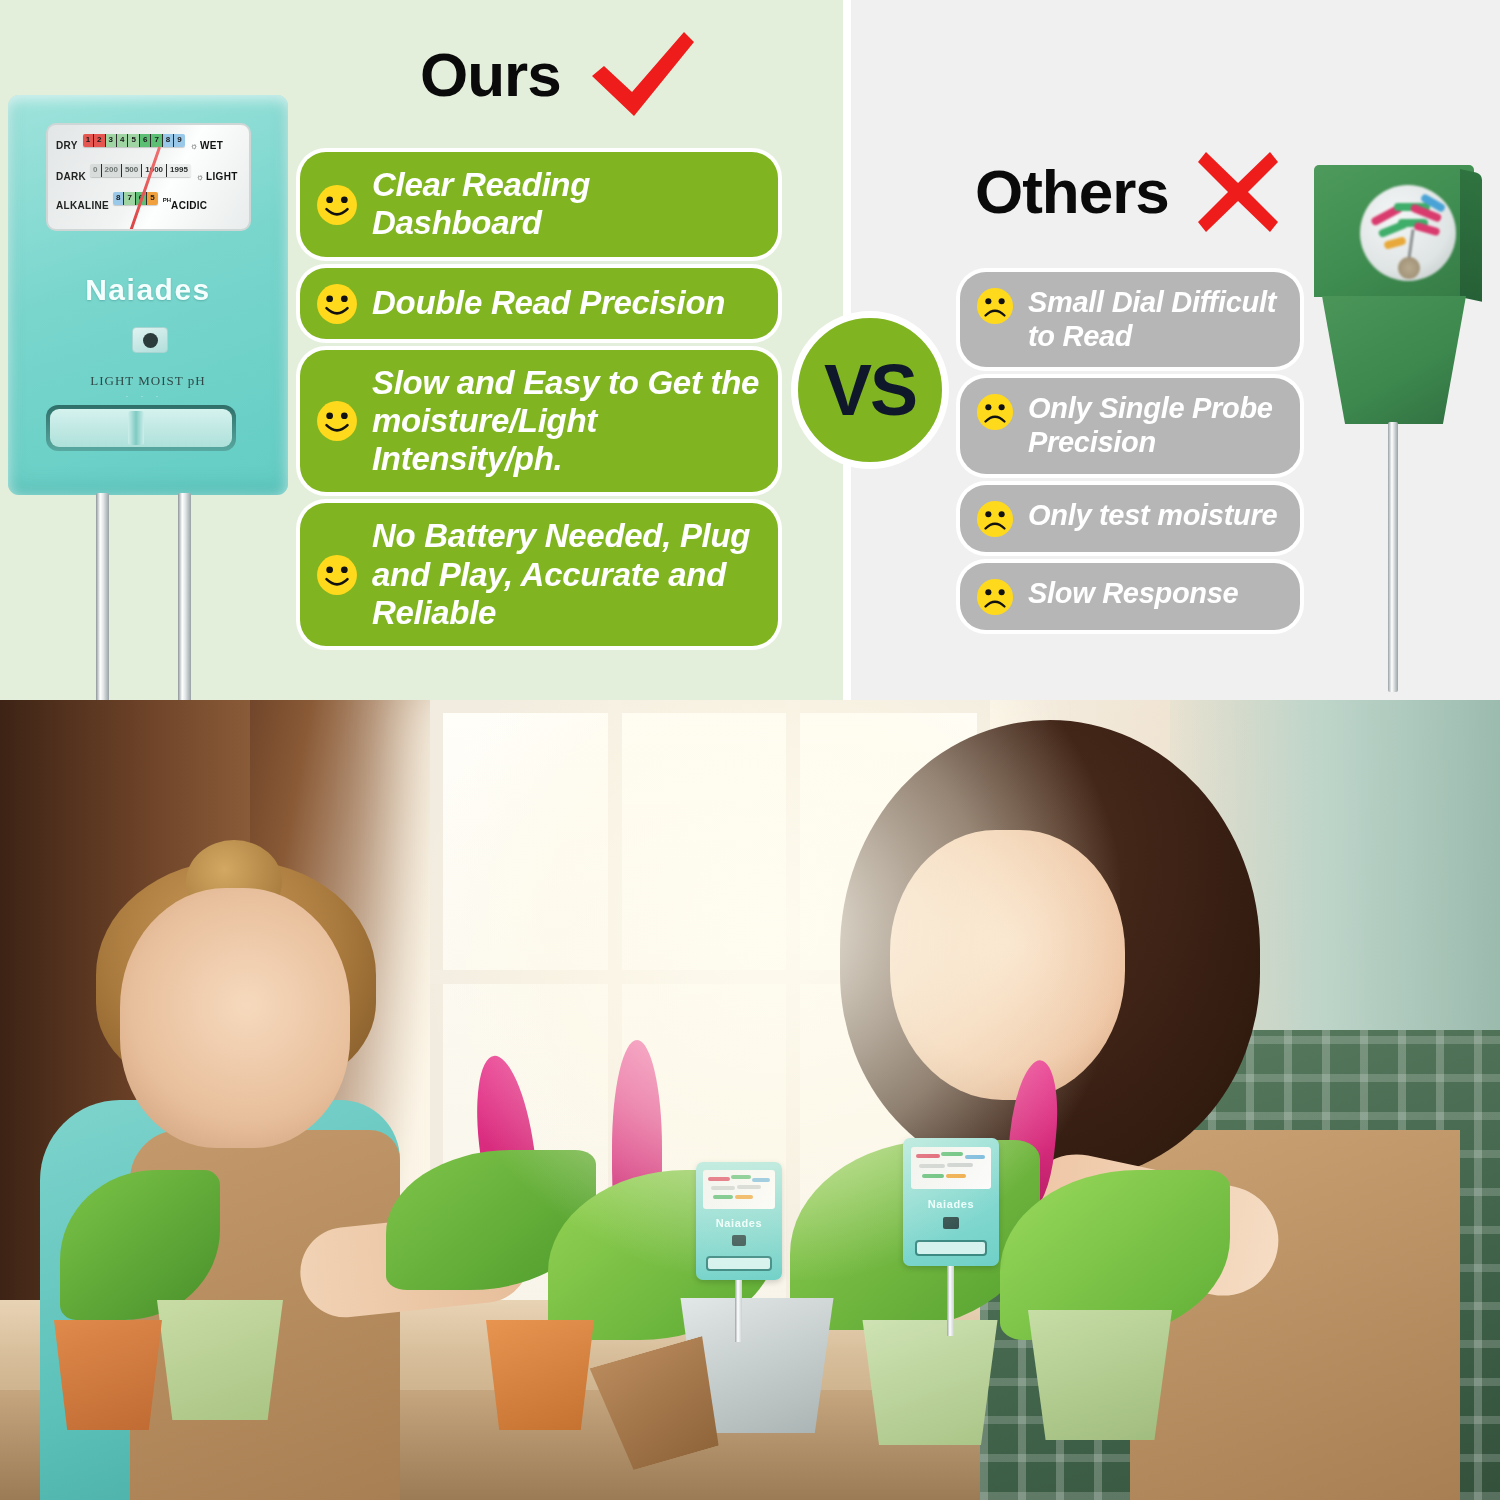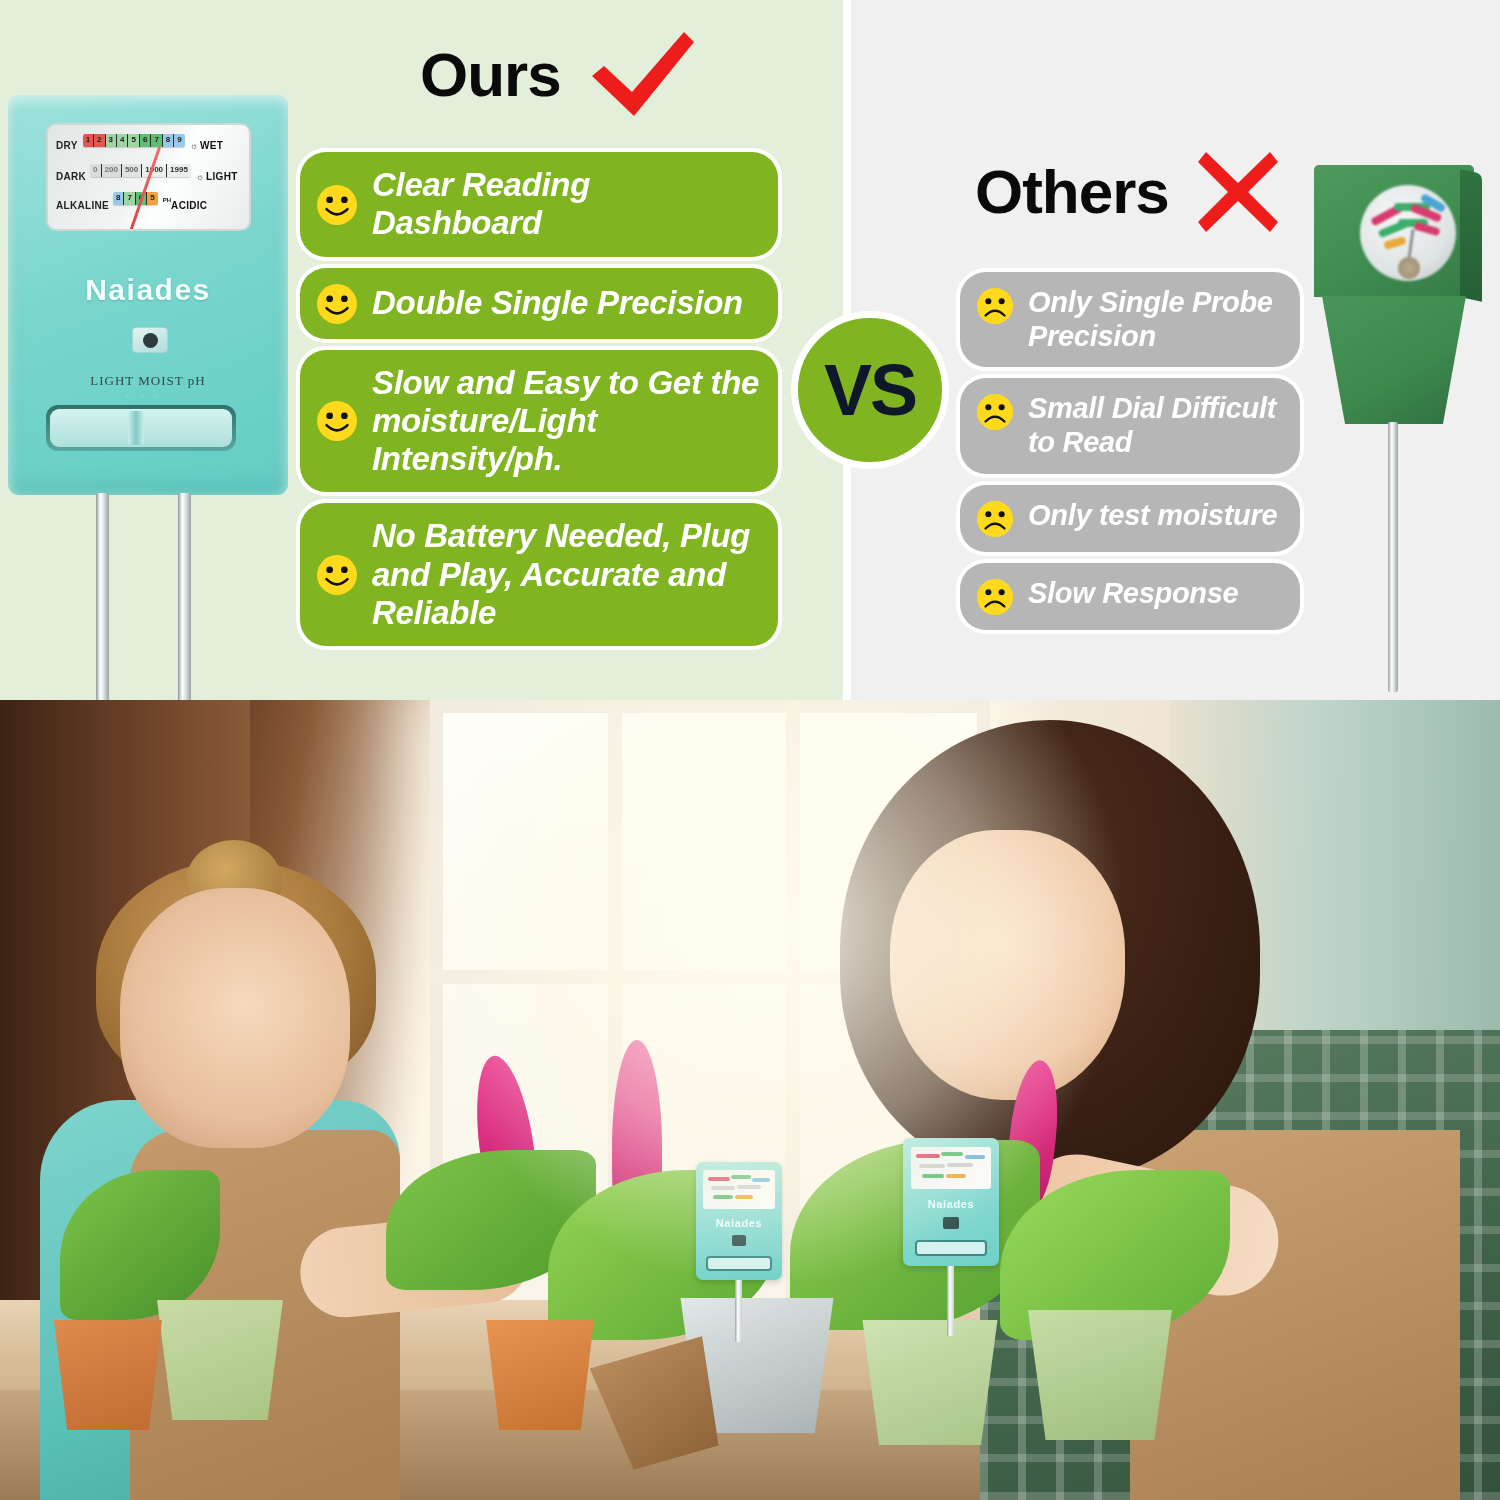--- a/index.html
+++ b/index.html
@@ -505,21 +505,21 @@
         <span class="pill-text">Clear Reading Dashboard</span>
       </div>
 
       <div class="pill pill-good">
         <svg class="face" viewBox="0 0 40 40">
           <circle cx="20" cy="20" r="19" fill="#ffd91c"></circle>
           <circle cx="13" cy="15" r="3.2" fill="#111"></circle>
           <circle cx="27" cy="15" r="3.2" fill="#111"></circle>
           <path d="M10 24 Q20 34 30 24" stroke="#111" stroke-width="2.4" fill="none" stroke-linecap="round"></path>
         </svg>
-        <span class="pill-text">Double Single Precision</span>
+        <span class="pill-text">Double Read Precision</span>
       </div>
 
       <div class="pill pill-good">
         <svg class="face" viewBox="0 0 40 40">
           <circle cx="20" cy="20" r="19" fill="#ffd91c"></circle>
           <circle cx="13" cy="15" r="3.2" fill="#111"></circle>
           <circle cx="27" cy="15" r="3.2" fill="#111"></circle>
           <path d="M10 24 Q20 34 30 24" stroke="#111" stroke-width="2.4" fill="none" stroke-linecap="round"></path>
         </svg>
         <span class="pill-text">Slow and Easy to Get the moisture/Light Intensity/ph.</span>
@@ -547,31 +547,31 @@
 
     <div class="pill-col-others">
 
       <div class="pill pill-bad">
         <svg class="face" viewBox="0 0 40 40">
           <circle cx="20" cy="20" r="19" fill="#ffd91c"></circle>
           <circle cx="13" cy="15" r="3.2" fill="#111"></circle>
           <circle cx="27" cy="15" r="3.2" fill="#111"></circle>
           <path d="M10 30 Q20 20 30 30" stroke="#111" stroke-width="2.4" fill="none" stroke-linecap="round"></path>
         </svg>
+        <span class="pill-text">Small Dial Difficult to Read</span>
+      </div>
+
+      <div class="pill pill-bad">
+        <svg class="face" viewBox="0 0 40 40">
+          <circle cx="20" cy="20" r="19" fill="#ffd91c"></circle>
+          <circle cx="13" cy="15" r="3.2" fill="#111"></circle>
+          <circle cx="27" cy="15" r="3.2" fill="#111"></circle>
+          <path d="M10 30 Q20 20 30 30" stroke="#111" stroke-width="2.4" fill="none" stroke-linecap="round"></path>
+        </svg>
         <span class="pill-text">Only Single Probe Precision</span>
-      </div>
-
-      <div class="pill pill-bad">
-        <svg class="face" viewBox="0 0 40 40">
-          <circle cx="20" cy="20" r="19" fill="#ffd91c"></circle>
-          <circle cx="13" cy="15" r="3.2" fill="#111"></circle>
-          <circle cx="27" cy="15" r="3.2" fill="#111"></circle>
-          <path d="M10 30 Q20 20 30 30" stroke="#111" stroke-width="2.4" fill="none" stroke-linecap="round"></path>
-        </svg>
-        <span class="pill-text">Small Dial Difficult to Read</span>
       </div>
 
       <div class="pill pill-bad">
         <svg class="face" viewBox="0 0 40 40">
           <circle cx="20" cy="20" r="19" fill="#ffd91c"></circle>
           <circle cx="13" cy="15" r="3.2" fill="#111"></circle>
           <circle cx="27" cy="15" r="3.2" fill="#111"></circle>
           <path d="M10 30 Q20 20 30 30" stroke="#111" stroke-width="2.4" fill="none" stroke-linecap="round"></path>
         </svg>
         <span class="pill-text">Only test moisture</span>

